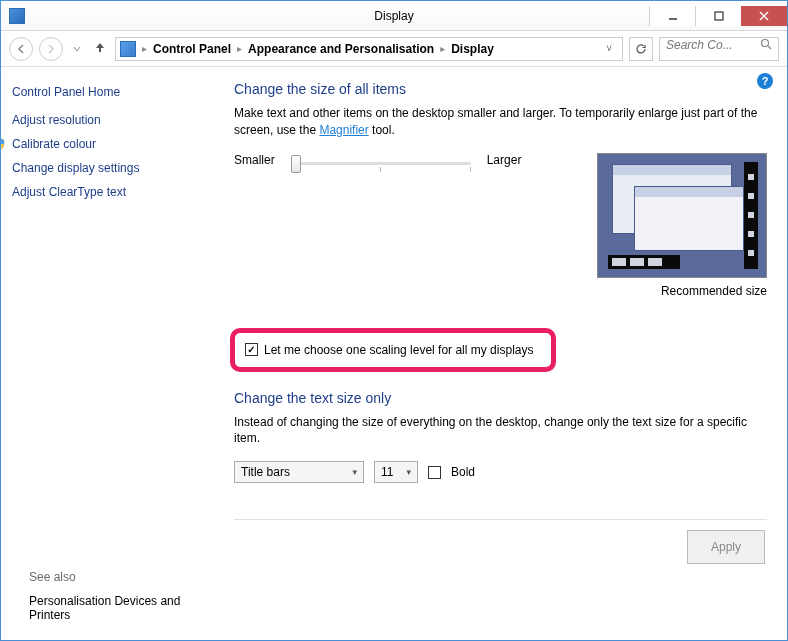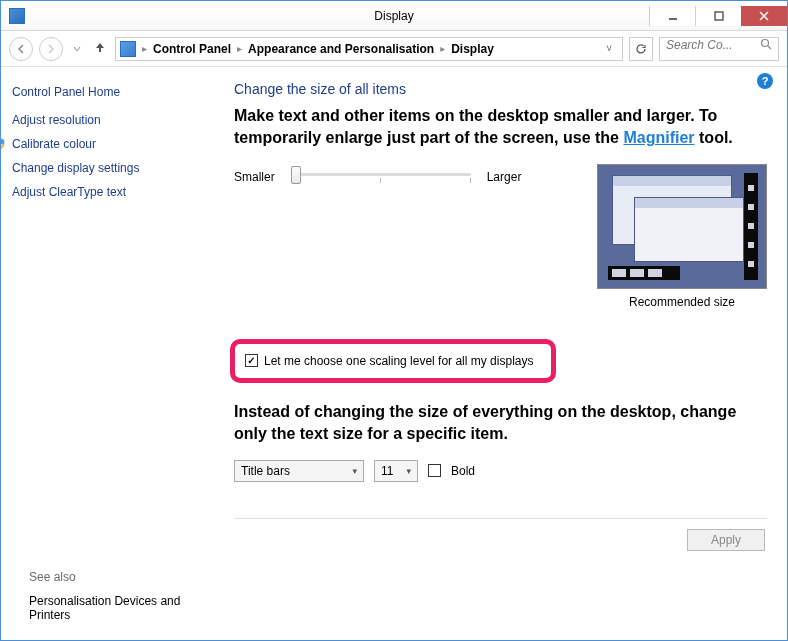--- a/index.html
+++ b/index.html
@@ -36,33 +36,33 @@
   .sidebar .shield-row { display:flex; align-items:center; gap:6px; margin-left:-20px; margin-bottom:10px;}
   .shield-icon { width:14px; height:14px; }
   .seealso { position:absolute; bottom: 18px; left:28px; width:180px;}
   .seealso .hdr { color:#6a6a6a; font-size:12px; margin-bottom:10px;}
   .seealso .link { margin-bottom:10px;}
   
   .content { flex:1; padding: 14px 20px 0 18px; position:relative;}
   .help-icon { position:absolute; top:6px; right:14px; width:16px; height:16px; border-radius:50%; background:#1e7fd6; color:#fff; font-size:11px; font-weight:bold; display:flex; align-items:center; justify-content:center;}
   
   h2.section { color:#1e3e8a; font-size:14px; font-weight:normal; margin-bottom:8px;}
-  .desc { font-size:16px; color:#000; line-height:1.4; margin-bottom:14px;font-weight:bold;}
+  .desc { font-size:12px; color:#000; line-height:1.4; margin-bottom:14px;}
   .desc a { color:#1e7fd6; text-decoration:underline;}
   
   .size-row { display:flex; align-items:flex-start; gap:30px; margin-bottom:30px;}
-  .slider-block { display:flex; align-items:flex-end; gap:16px;}
+  .slider-block { display:flex; align-items:flex-start; gap:16px;}
   .slider-label { font-size:12px;}
   .slider { width:180px; height:20px; position:relative;}
   .slider-track { position:absolute; top:9px; left:0; right:0; height:3px; background:#ddd; border-radius:2px;}
   .slider-ticks { position:absolute; top:14px; left:0; right:0; height:5px; display:flex; justify-content:space-between;}
   .slider-ticks span { width:1px; height:5px; background:#bbb;}
   .slider-thumb { position:absolute; top:2px; left:0; width:10px; height:18px; background:linear-gradient(#fdfdfd,#e8e8e8); border:1px solid #999; border-radius:2px;}
   
-  .preview-block { margin-left:auto; text-align:center;}
+  .preview-block { margin-left:auto; text-align:right;}
   .preview { width:170px; height:125px; border:1px solid #888; background:#5a6a9a; padding:8px; position:relative;}
   .preview .win1 { position:absolute; top:10px; left:14px; width:120px; height:70px; background:#e8ecf5; border:1px solid #4a5a8a;}
   .preview .win1::before { content:""; position:absolute; top:0; left:0; right:0; height:10px; background:#c8d0e5;}
   .preview .win2 { position:absolute; top:32px; left:36px; width:110px; height:65px; background:#f0f2f8; border:1px solid #4a5a8a;}
   .preview .win2::before { content:""; position:absolute; top:0; left:0; right:0; height:10px; background:#c8d0e5;}
   .preview .taskbar { position:absolute; bottom:8px; left:10px; width:72px; height:14px; background:#0a0a0a; display:flex; align-items:center; gap:4px; padding:0 4px;}
   .preview .taskbar span { width:14px; height:8px; background:#d0d4e0;}
   .preview .sidebar-strip { position:absolute; top:8px; right:8px; bottom:8px; width:14px; background:#0a0a0a; display:flex; flex-direction:column; justify-content:space-around; align-items:center; padding:6px 0;}
   .preview .sidebar-strip span { width:6px; height:6px; background:#d0d4e0;}
   .preview-label { font-size:12px; margin-top:6px;}
@@ -72,21 +72,21 @@
   .cb.checked::after { content:"✓"; font-size:10px; color:#000; font-weight:bold;}
   
   .textsize-row { display:flex; align-items:center; gap:10px; margin-bottom:36px;}
   .dropdown { height:22px; border:1px solid #aaa; background:#f5f5f5; display:flex; align-items:center; padding:0 6px; font-size:12px; gap:10px;}
   .dropdown.wide { width:130px; justify-content:space-between;}
   .dropdown.narrow { width:44px; justify-content:space-between;}
   .dropdown .caret { font-size:9px; color:#555;}
   
   .divider { height:1px; background:#e0e0e0; margin: 4px 0 10px;}
   .apply-row { display:flex; justify-content:flex-end; padding-right:2px;}
-  .apply-btn { width:78px; height:22px; border:1px solid #bbb; background:#f0f0f0; color:#888; font-size:12px;}
+  .apply-btn { width:78px; height:34px; border:1px solid #bbb; background:#f0f0f0; color:#888; font-size:12px;}
   
   .sidebar-wrap { position:relative; width:215px; min-height:100%;}
 </style>
 </head>
 <body>
 
 <div class="titlebar">
   <div class="titlebar-icon"></div>
   <div class="titlebar-title">Display</div>
   <div class="winbtns">
@@ -222,20 +222,21 @@
         </div>
         <div class="preview-label">Recommended size</div>
       </div>
     </div>
 
     <div class="highlight-box">
       <span class="cb checked"></span>
       <span>Let me choose one scaling level for all my displays</span>
     </div>
 
+    <h2 class="section">Change the text size only</h2>
     <p class="desc">Instead of changing the size of everything on the desktop, change only the text size for a specific item.</p>
 
     <div class="textsize-row">
       <div class="dropdown wide">
         <span>Title bars</span>
         <span class="caret">▾</span>
       </div>
       <div class="dropdown narrow">
         <span>11</span>
         <span class="caret">▾</span>

